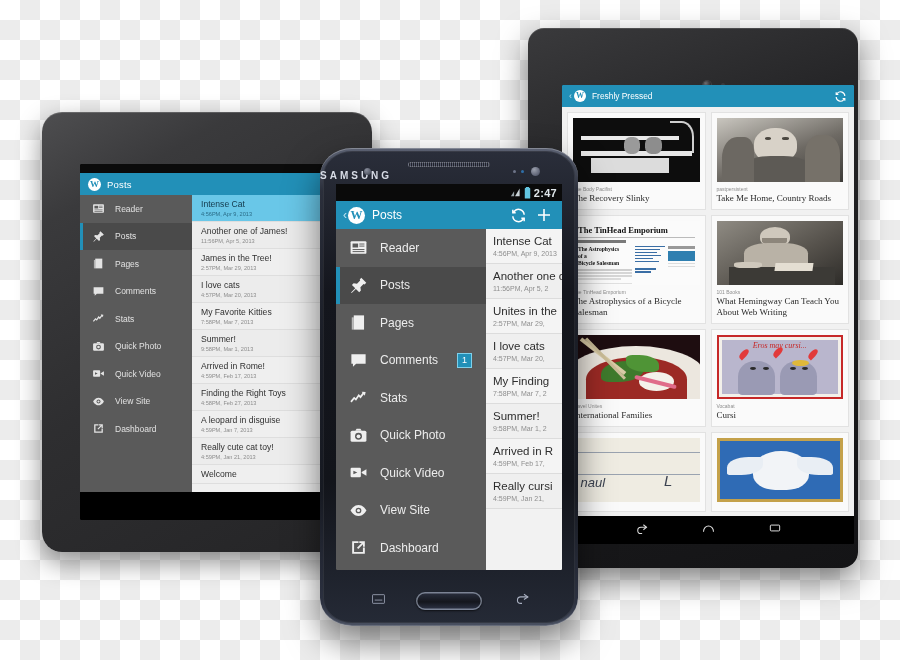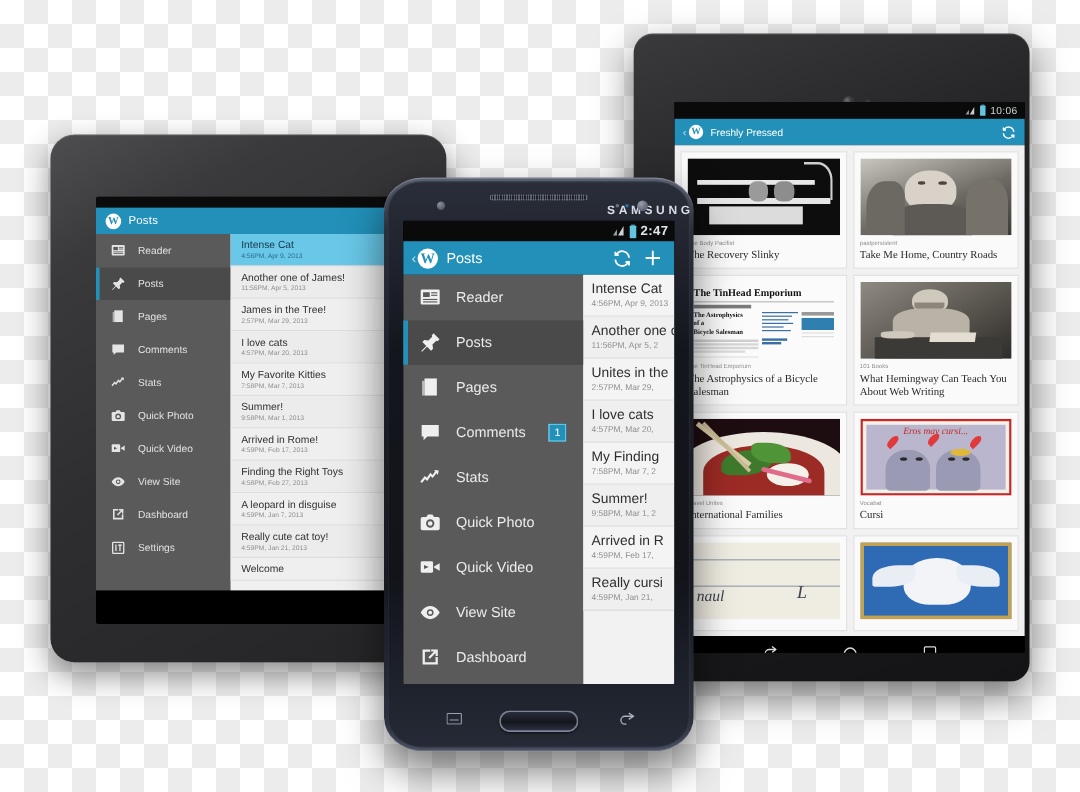--- a/index.html
+++ b/index.html
@@ -102,21 +102,21 @@
   }
   #phone .bezel:after{
     content:"";position:absolute;inset:3px;border-radius:29px/25px;
     background:linear-gradient(180deg,#2a2e3a,#14161d 30%,#12141a 70%,#252a36);
     box-shadow:inset 0 0 0 1px rgba(255,255,255,.07);
   }
   #phone .screen{left:16px;top:36px;right:16px;bottom:56px;border-radius:1px;z-index:3;}
   #phone .speaker{position:absolute;left:88px;top:14px;width:82px;height:5px;border-radius:3px;
      background:repeating-linear-gradient(90deg,#55596a 0 1px,#1d2029 1px 2px);
      box-shadow:inset 0 0 0 1px rgba(255,255,255,.18);z-index:4;}
-  #phone .brand{position:absolute;left:0;right:0;top:22px;text-align:right;color:#d8dce6;
+  #phone .brand{position:absolute;left:0;right:0;top:22px;text-align:left;color:#d8dce6;
      font-size:10px;letter-spacing:3px;font-weight:bold;font-family:"Liberation Sans",sans-serif;z-index:4;}
   #phone .cam-l{position:absolute;left:44px;top:20px;width:7px;height:7px;border-radius:50%;
      background:radial-gradient(circle at 35% 30%,#8a8f9d,#3c414e);z-index:4;}
   #phone .cam-r{position:absolute;right:38px;top:19px;width:9px;height:9px;border-radius:50%;
      background:radial-gradient(circle at 35% 30%,#9ba0ad,#41465a);z-index:4;}
   #phone .led1{position:absolute;right:62px;top:22px;width:3px;height:3px;border-radius:50%;background:#6d7488;z-index:4;}
   #phone .led2{position:absolute;right:54px;top:22px;width:3px;height:3px;border-radius:50%;background:#2f6fa8;z-index:4;}
   #phone .homebtn{position:absolute;left:50%;transform:translateX(-50%);bottom:16px;width:66px;height:18px;
      border-radius:10px;background:linear-gradient(180deg,#2b3040,#14161d 55%,#30364a);
      box-shadow:inset 0 0 0 1.4px rgba(190,200,218,.55),0 1px 2px rgba(0,0,0,.6);z-index:4;}
@@ -248,31 +248,20 @@
             </div>
             <div class="drawer-item">
               <span class="ic">
                 <svg width="13" height="13" viewBox="0 0 24 24">
                   <path d="M4 4h8v2.4H6.4v11.2h11.2V12H20v8H4z" fill="#e4e4e4"></path>
                   <path d="M13 4h7v7h-2.3V7.9l-6 6-1.6-1.6 6-6H13z" fill="#e4e4e4"></path>
                 </svg>
               </span>
               <span class="lb">Dashboard</span>
             </div>
-            <div class="drawer-item">
-              <span class="ic">
-                <svg width="13" height="13" viewBox="0 0 24 24">
-                  <rect x="3.5" y="3.5" width="17" height="17" rx="1" fill="none" stroke="#e4e4e4" stroke-width="2"></rect>
-                  <rect x="7.5" y="7" width="2" height="10" fill="#e4e4e4"></rect>
-                  <rect x="12" y="7" width="5.5" height="2" fill="#e4e4e4"></rect>
-                  <rect x="13.7" y="7" width="2" height="10" fill="#e4e4e4"></rect>
-                </svg>
-              </span>
-              <span class="lb">Settings</span>
-            </div>
           </div>
         <div class="tab-list" id="tl-list">
             <div class="post-row sel">
               <div class="pt">Intense Cat</div>
               <div class="pd">4:56PM, Apr 9, 2013</div>
               <div class="ps">Published</div>
             </div>
             <div class="post-row">
               <div class="pt">Another one of James!</div>
               <div class="pd">11:56PM, Apr 5, 2013</div>
@@ -334,35 +323,20 @@
       </div>
     </div>
   </div>
 
   <div class="device" id="tablet-right">
     <div class="bezel"></div>
     <div class="cam"></div>
     <div class="sensor"></div>
 
     <div class="screen">
-      <div class="n7-status">
-        <span>
-          <svg width="9" height="9" viewBox="0 0 24 24">
-              <path d="M2 20h7V9z" fill="#9aa5aa"></path>
-              <path d="M11 20h10V3z" fill="#c3ccd1"></path>
-            </svg>
-        </span>
-        <span>
-          <svg width="6" height="10" viewBox="0 0 12 22">
-              <rect x="3" y="0" width="6" height="2" fill="#63c5e0"></rect>
-              <rect x="1" y="2" width="10" height="19" rx="1" fill="#63c5e0"></rect>
-            </svg>
-        </span>
-        <span class="clock">10:06</span>
-      </div>
 
       <div class="n7-action">
         <span style="color:#bfe2ef;font-size:9px;margin-right:2px;">‹</span>
         <div class="wp-mark" style="width:12px;height:12px;font-size:8px;">W</div>
         <div class="title">Freshly Pressed</div>
         <div style="margin-left:auto;">
           <svg width="13" height="13" viewBox="0 0 24 24" fill="none" stroke="#ffffff" stroke-width="2.1">
             <path d="M20 11a8 8 0 0 0-13.7-5.2L4 8"></path>
               <path d="M4 4v4h4"></path>
             <path d="M4 13a8 8 0 0 0 13.7 5.2L20 16"></path>
@@ -482,21 +456,21 @@
                 <div style="position:absolute;left:58%;top:50%;width:5%;height:5%;background:#2a2a2a;border-radius:50%;"></div>
                 <div style="position:absolute;left:68%;top:50%;width:5%;height:5%;background:#2a2a2a;border-radius:50%;"></div>
                 <div style="position:absolute;left:60%;top:38%;width:14%;height:10%;background:#e0b93a;border-radius:50%;"></div>
               </div>
             </div>
             <div class="fp-blog">Vocabat</div>
             <div class="fp-title">Cursi</div>
           </div>
           <div class="fp-card">
             <div class="fp-thumb">
-              <div style="width:100%;height:100%;background:#efece2;position:relative;font-family:Liberation Serif, serif;">
+              <div style="width:100%;height:100%;background:#efece2;position:relative;font-family:Liberation Sans, sans-serif;">
                 <div style="position:absolute;left:0;right:0;top:22%;height:1px;background:#9aa3b0;"></div>
                 <div style="position:absolute;left:0;right:0;top:56%;height:1px;background:#9aa3b0;"></div>
                 <div style="position:absolute;left:6%;top:58%;font-style:italic;font-size:13px;color:#3b4250;">naul</div>
                 <div style="position:absolute;left:72%;top:54%;font-style:italic;font-size:15px;color:#3b4250;">L</div>
               </div>
             </div>
             <div class="fp-blog"></div>
             <div class="fp-title"></div>
           </div>
           <div class="fp-card">

